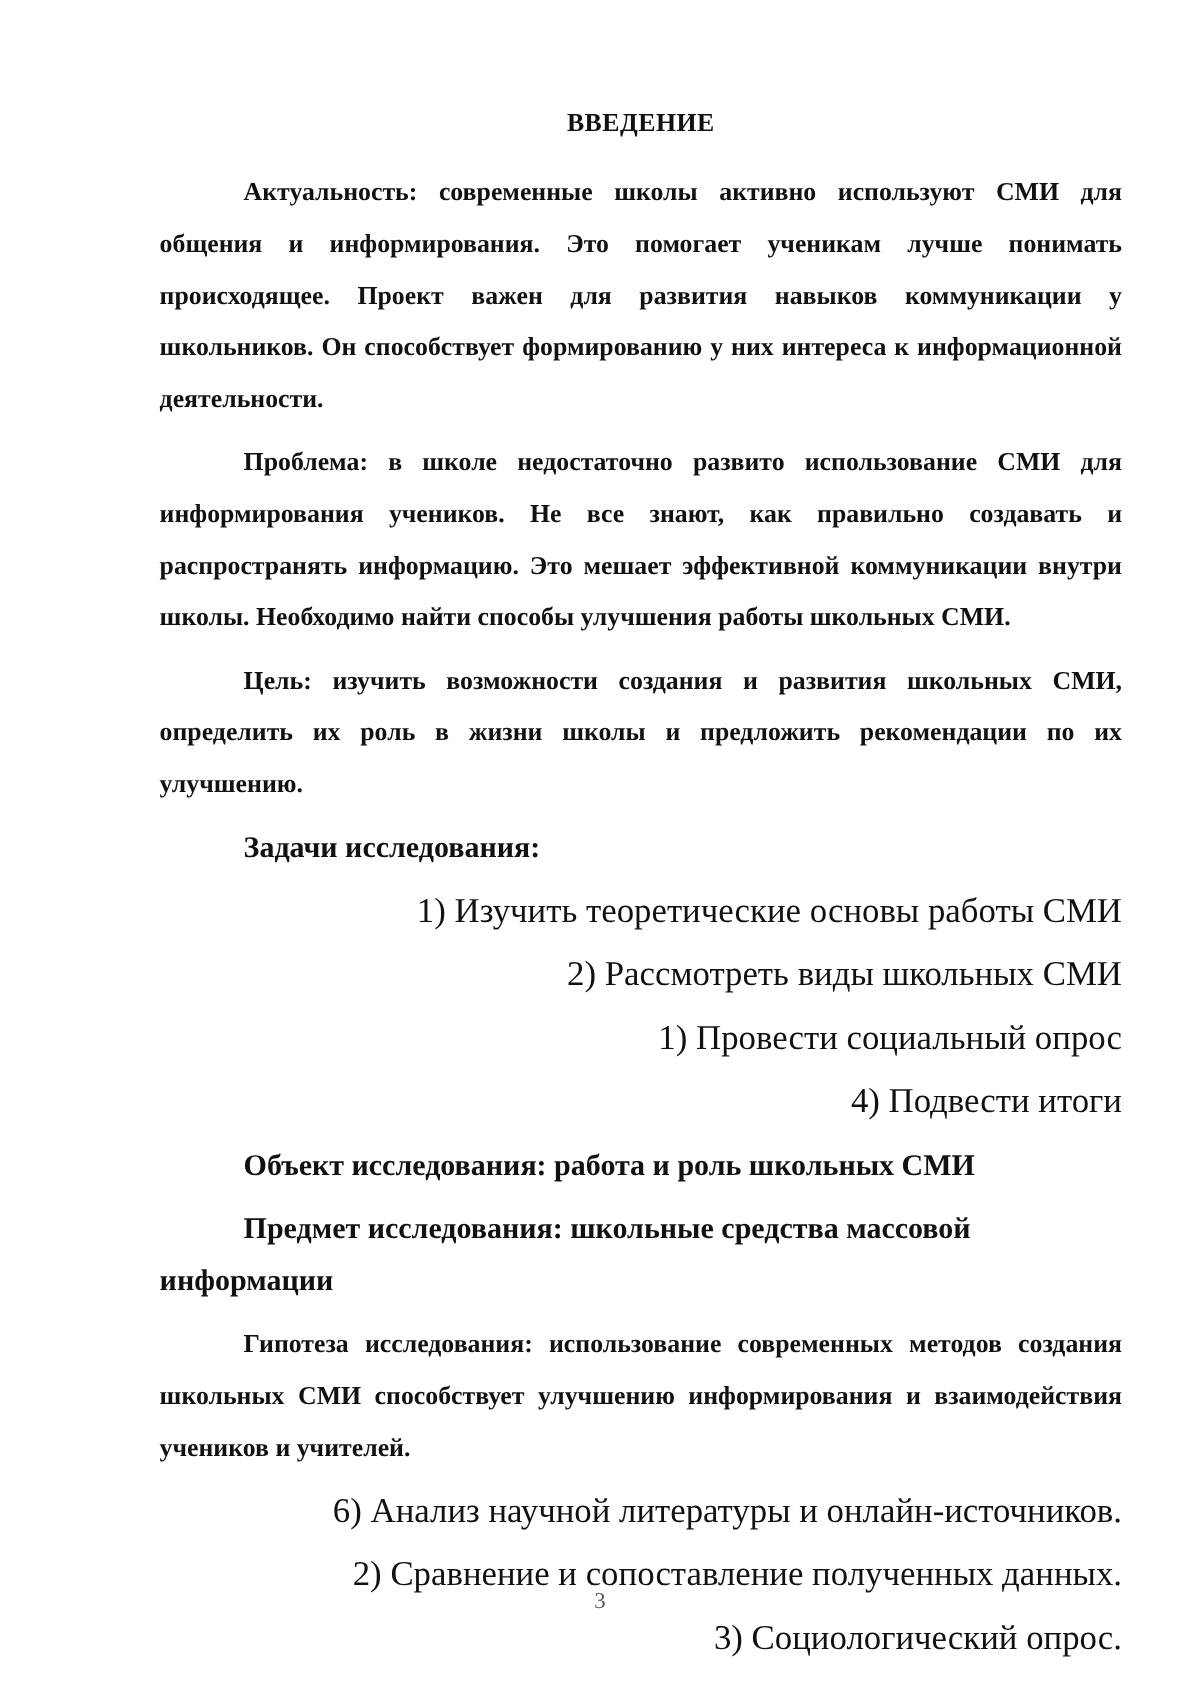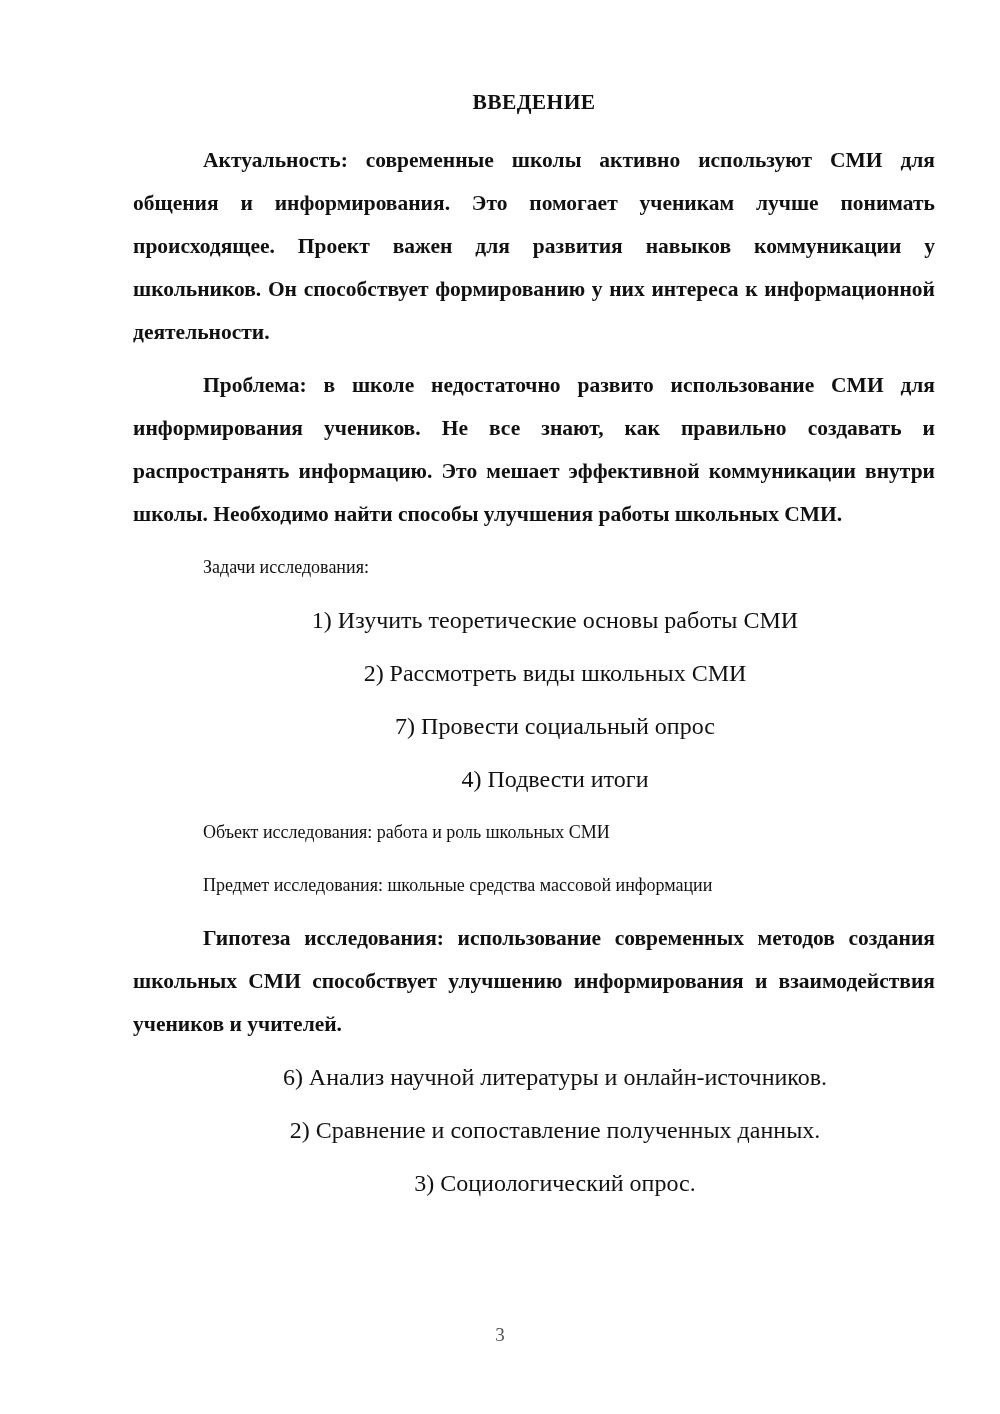--- a/index.html
+++ b/index.html
@@ -42,31 +42,32 @@
     text-indent: 70px;
     margin: 0 0 10px 0;
     hyphens: none;
     font-weight: bold;
   }
   .para:last-child {
     margin-bottom: 0;
   }
   
   .line-indented {
-    font-size: 18px;
+    font-size: 25px;
     line-height: 43px;
     text-align: left;
     text-indent: 70px;
     margin: 0 0 10px 0;
+    font-weight: bold;
   }
   
   .list-item {
-    font-size: 24px;
+    font-size: 29px;
     line-height: 43px;
-    text-align: center;
+    text-align: right;
     text-indent: 0;
     margin: 0 0 10px 0;
     padding-left: 42px;
   }
   .page-number {
     position: absolute;
     left: 0;
     right: 0;
     top: 1325px;
     text-align: center;
@@ -79,24 +80,25 @@
 <body>
 
 <div class="page">
 
   <div class="content">
     <h1 class="doc-title">ВВЕДЕНИЕ</h1>
 
     <div id="blocks-container">
         <p class="para">Актуальность: современные школы активно используют СМИ для общения и информирования. Это помогает ученикам лучше понимать происходящее. Проект важен для развития навыков коммуникации у школьников. Он способствует формированию у них интереса к информационной деятельности.</p>
         <p class="para">Проблема: в школе недостаточно развито использование СМИ для информирования учеников. Не все знают, как правильно создавать и распространять информацию. Это мешает эффективной коммуникации внутри школы. Необходимо найти способы улучшения работы школьных СМИ.</p>
+        <p class="para">Цель: изучить возможности создания и развития школьных СМИ, определить их роль в жизни школы и предложить рекомендации по их улучшению.</p>
         <p class="line-indented">Задачи исследования:</p>
         <p class="list-item">1) Изучить теоретические основы работы СМИ</p>
         <p class="list-item">2) Рассмотреть виды школьных СМИ</p>
-        <p class="list-item">7) Провести социальный опрос</p>
+        <p class="list-item">1) Провести социальный опрос</p>
         <p class="list-item">4) Подвести итоги</p>
         <p class="line-indented">Объект исследования: работа и роль школьных СМИ</p>
         <p class="line-indented">Предмет исследования: школьные средства массовой информации</p>
         <p class="para">Гипотеза исследования: использование современных методов создания школьных СМИ способствует улучшению информирования и взаимодействия учеников и учителей.</p>
         <p class="list-item">6) Анализ научной литературы и онлайн-источников.</p>
         <p class="list-item">2) Сравнение и сопоставление полученных данных.</p>
         <p class="list-item">3) Социологический опрос.</p>
       </div>
   </div>
 

